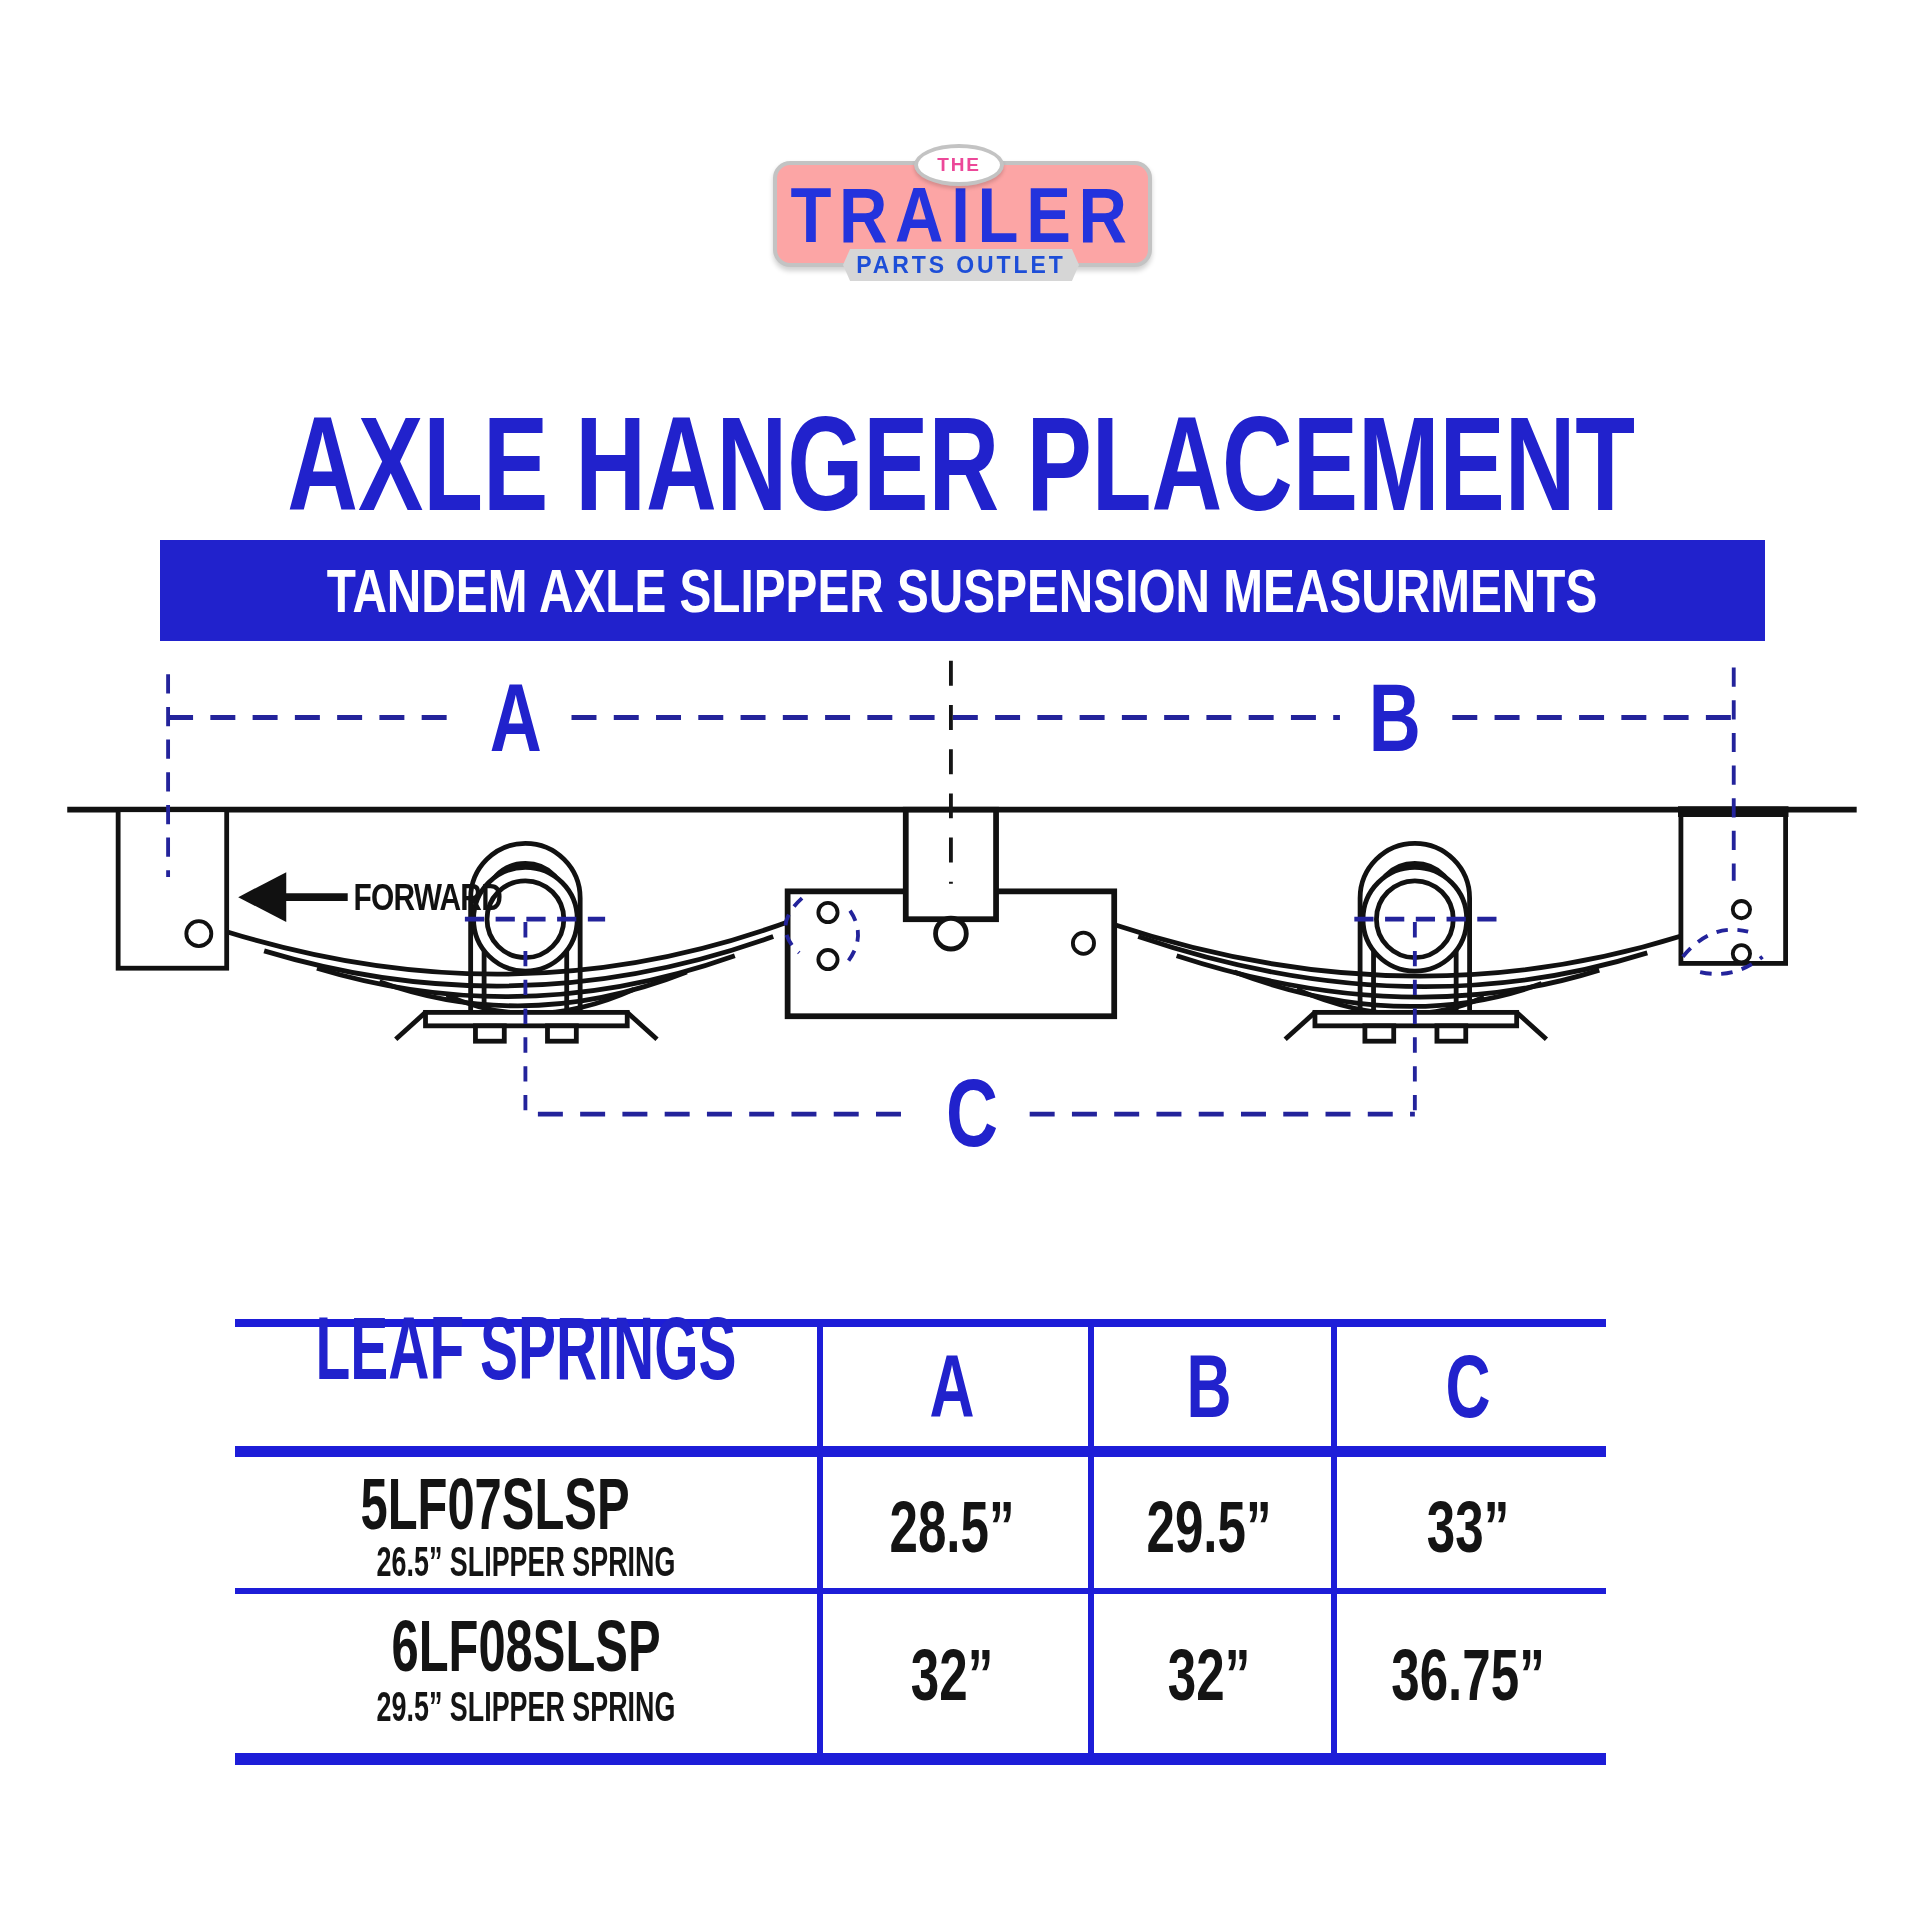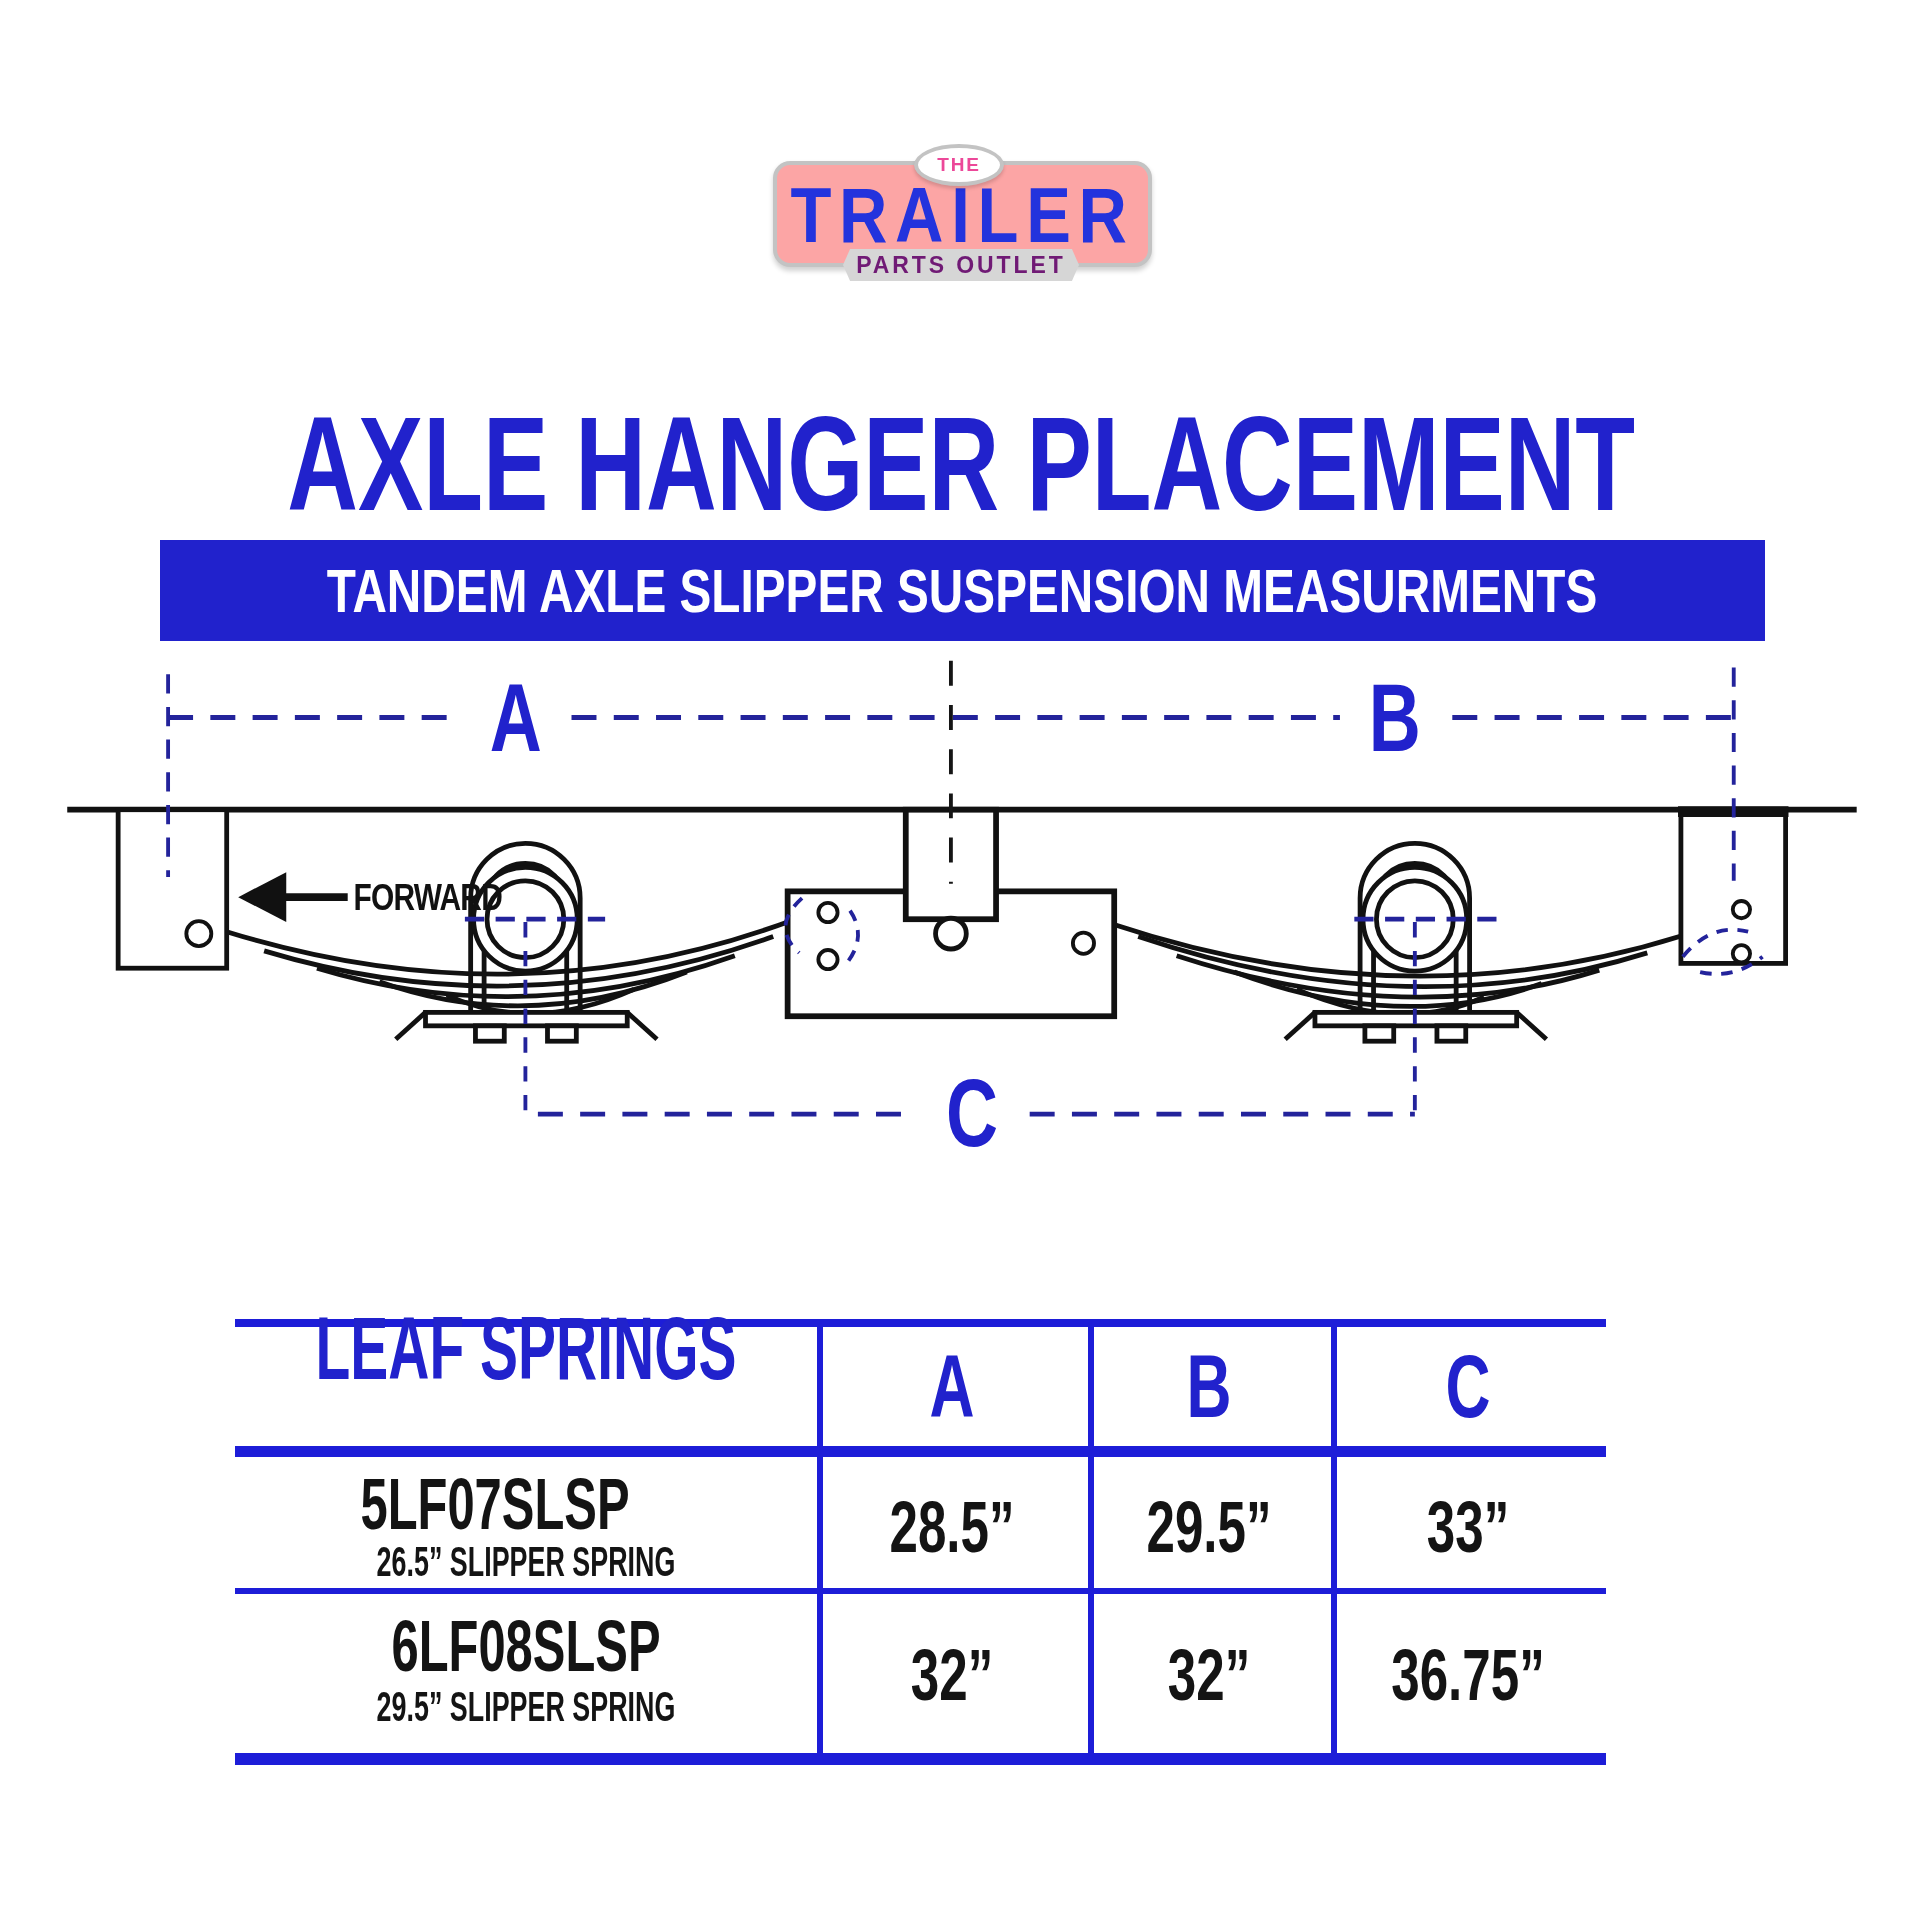--- a/index.html
+++ b/index.html
@@ -29,21 +29,21 @@
   .logo-the span{font-size:19px;font-weight:800;color:#ec4899;letter-spacing:1.9px;}
   .logo-brand{
     font-size:67px;font-weight:800;color:#2333dd;letter-spacing:7.7px;
     transform:scale(1,1.15);line-height:1;
   }
   .logo-band{
     left:843px;top:249px;width:236px;height:32px;background:#d6d6d6;z-index:3;
     clip-path:polygon(3% 0,97% 0,100% 50%,97% 100%,3% 100%,0 50%);
     display:flex;align-items:center;justify-content:center;
   }
-  .logo-band span{font-size:23px;font-weight:800;color:#701a75;letter-spacing:2.9px;}
+  .logo-band span{font-size:23px;font-weight:800;color:#1d4ed8;letter-spacing:2.9px;}
   
   .title-wrap{left:0;top:387px;width:1922px;height:154px;display:flex;align-items:center;justify-content:center;}
   .title-wrap .sq{color:#2122cc;}
   .banner{
     left:160px;top:540px;width:1605px;height:101px;background:#2122cc;
     display:flex;align-items:center;justify-content:center;
   }
   .banner .sq{color:#ffffff;}
   
   .tline{background:#1d1dd8;}

